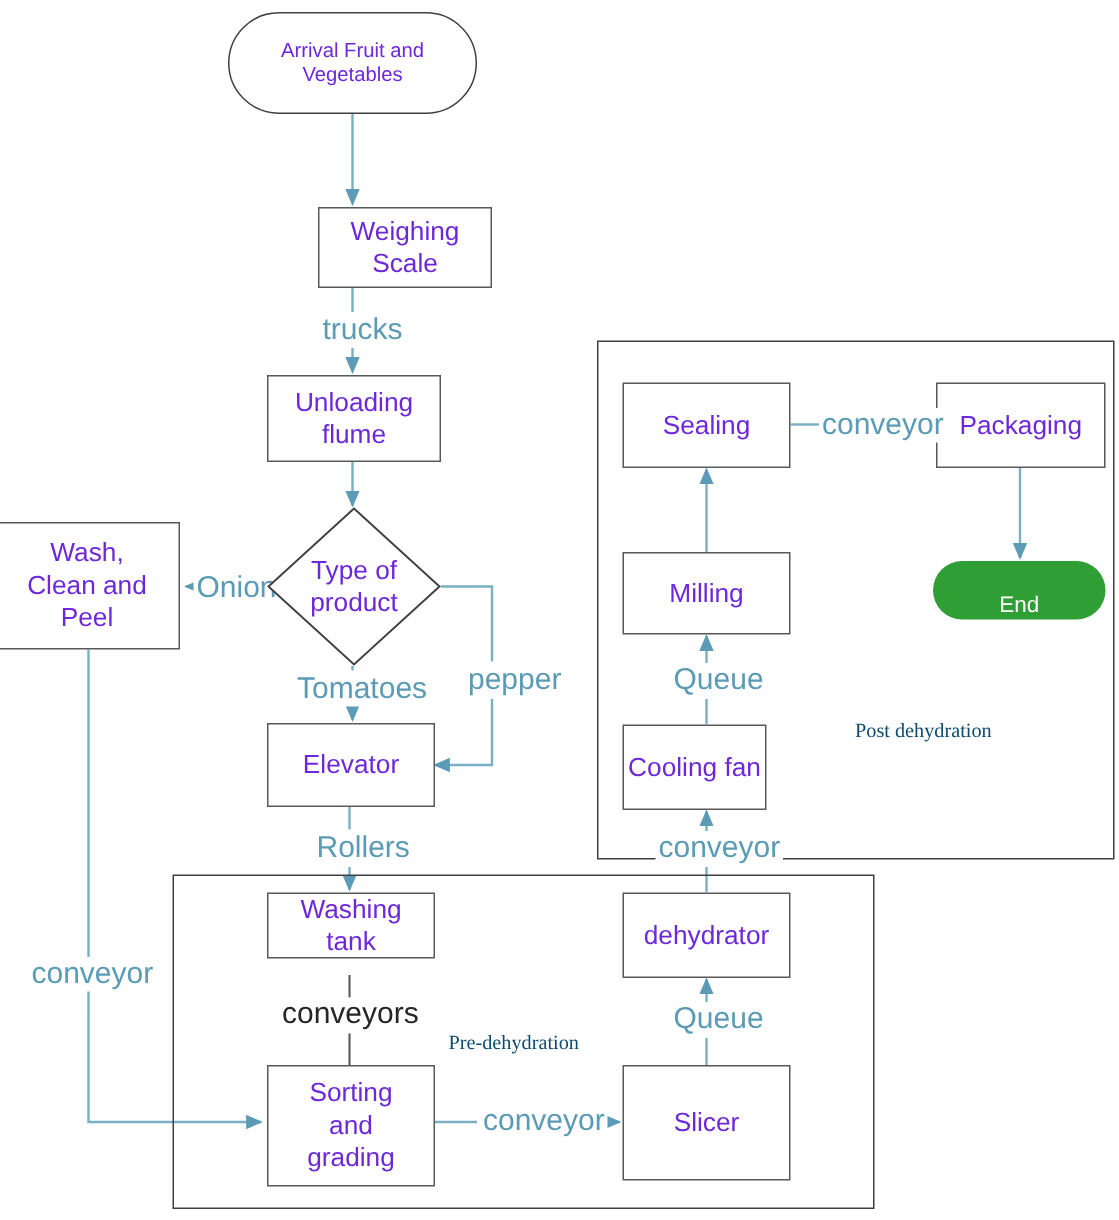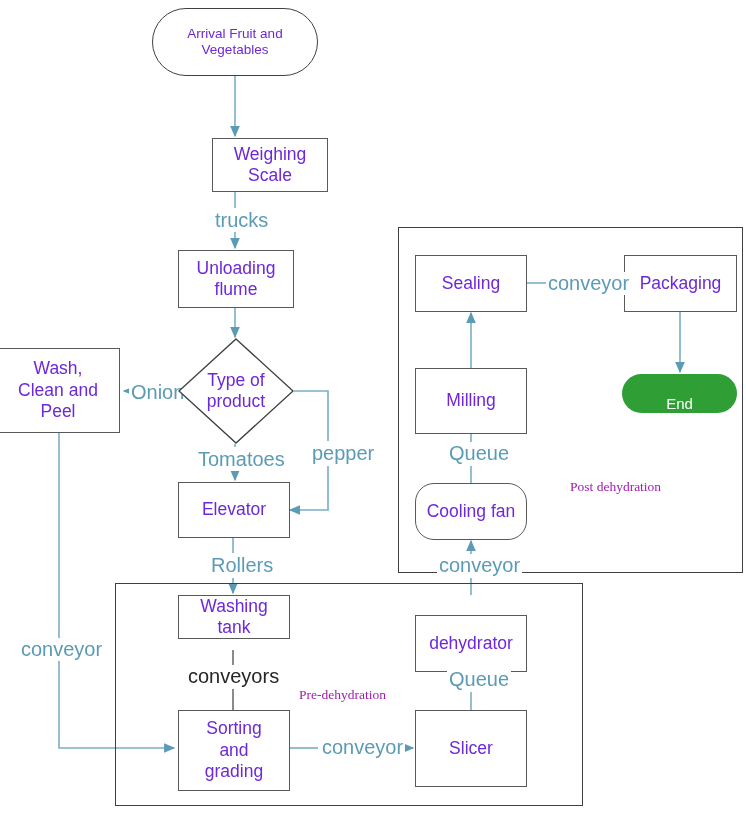--- a/index.html
+++ b/index.html
@@ -19,21 +19,21 @@
   .group-box{
     position:absolute;
     border:1.6px solid #3f3f3f;
     background:transparent;
     box-sizing:border-box;
   }
   .group-label{
     position:absolute;
     font-family:"Liberation Serif", serif;
     font-size:13.5px;
-    color:#a21caf;
+    color:#0c4a6e;
     white-space:nowrap;
     text-align:right;
   }
 
   
   .node{
     position:absolute;
     box-sizing:border-box;
     display:flex;
     align-items:center;
@@ -193,29 +193,29 @@
   <div class="node proc" style="left:178px;top:710px;width:112px;height:81px;flex-direction:column;">
     <span>Sorting</span>
     <span>and</span>
     <span>grading</span>
   </div>
 
   <div class="node proc" style="left:415px;top:710px;width:112px;height:77px;">
     <span>Slicer</span>
   </div>
 
-  <div class="node proc" style="left:415px;top:595px;width:112px;height:57px;margin-top:20px;">
+  <div class="node proc" style="left:415px;top:595px;width:112px;height:57px;">
     <span>dehydrator</span>
   </div>
 
-  <div class="node proc" style="left:415px;top:483px;width:112px;height:57px;border-radius:19px;">
+  <div class="node proc" style="left:415px;top:483px;width:96px;height:57px;">
     <span>Cooling fan</span>
   </div>
 
-  <div class="node proc" style="left:415px;top:368px;width:112px;height:66px;">
+  <div class="node proc" style="left:415px;top:368px;width:112px;height:55px;">
     <span>Milling</span>
   </div>
 
   <div class="node proc" style="left:415px;top:255px;width:112px;height:57px;">
     <span>Sealing</span>
   </div>
 
   <div class="node proc" style="left:624px;top:255px;width:113px;height:57px;">
     <span>Packaging</span>
   </div>

